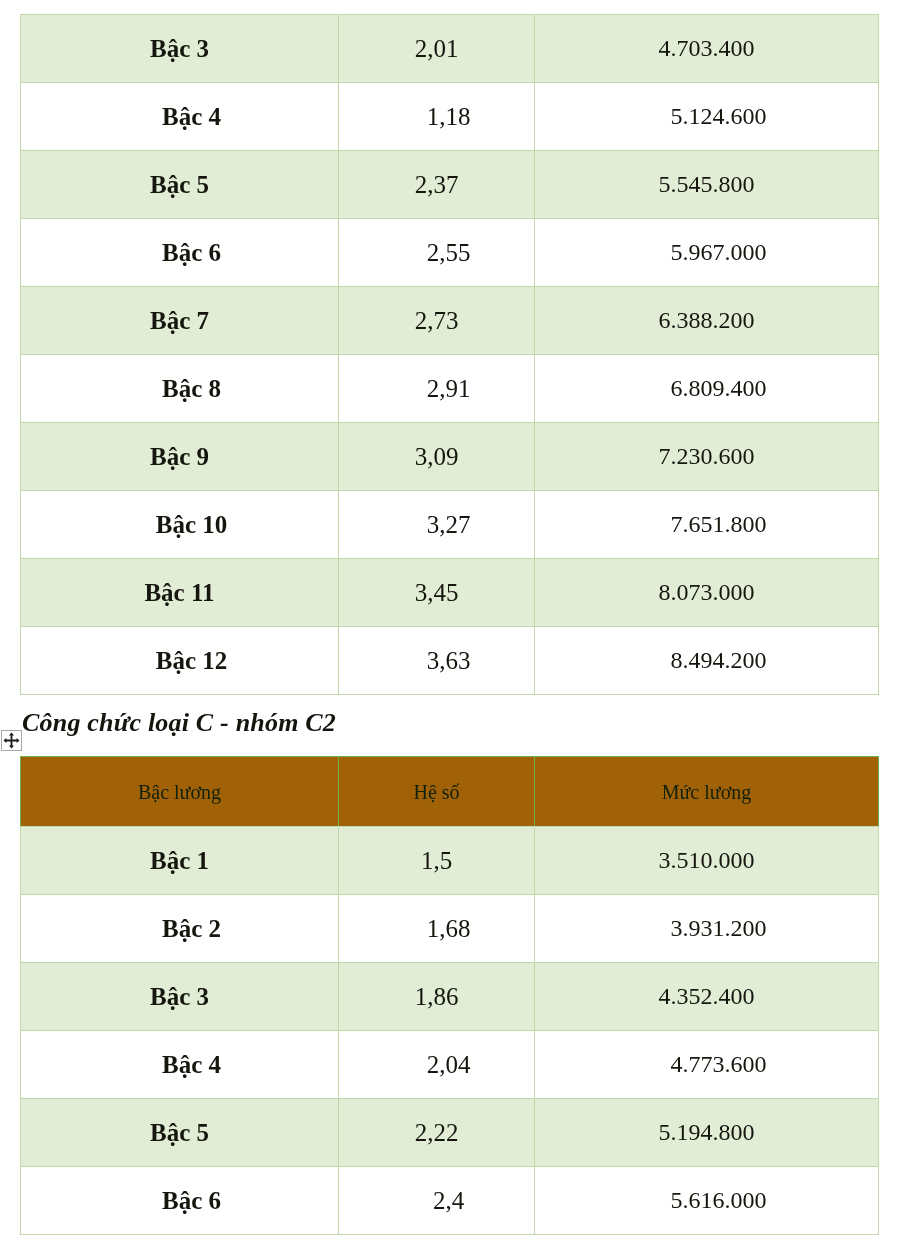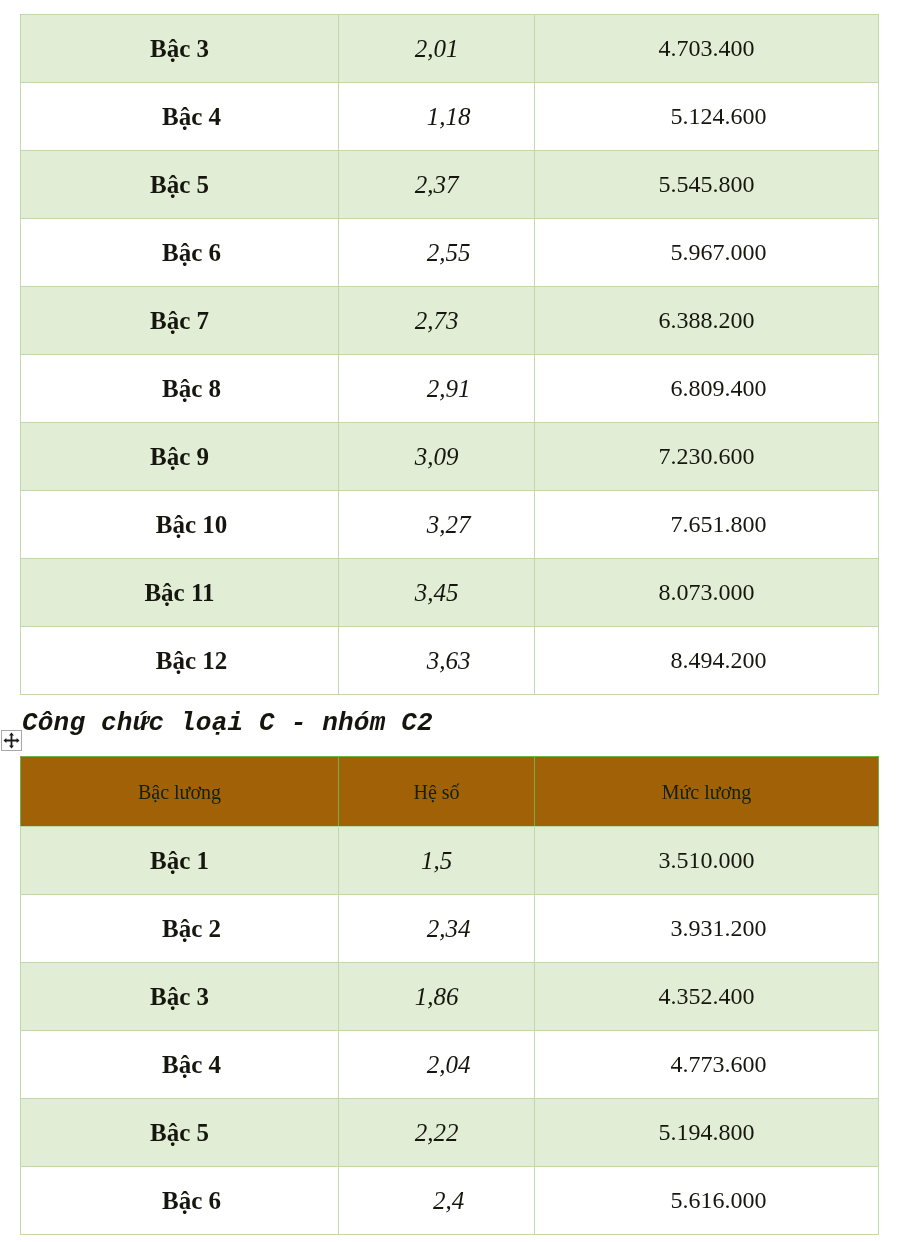--- a/index.html
+++ b/index.html
@@ -56,21 +56,20 @@
   tr.row-plain td { background: #ffffff; padding-left: 24px; }
 
   
   td.cell-bac {
     font-weight: bold;
     font-size: 25px;
   }
   td.cell-he {
     font-size: 25px;
     font-weight: normal;
-    font-style: italic;
   }
   td.cell-muc {
     font-size: 24px;
     font-weight: normal;
   }
 
   
   tr.head-row th {
     background: #a16207;
     border: 1px solid #6fb24b;
@@ -85,21 +84,20 @@
   .section-caption {
     position: absolute;
     left: 22px;
     top: 708px;
     font-size: 26px;
     font-weight: bold;
     font-style: italic;
     color: #15150e;
     white-space: nowrap;
     letter-spacing: 0.2px;
-    font-family: Liberation Mono, monospace;
   }
 
   
   .move-handle {
     position: absolute;
     left: 1px;
     top: 730px;
     width: 21px;
     height: 21px;
     background: #ffffff;
@@ -200,21 +198,21 @@
         </tr>
       </thead>
       <tbody>
         <tr class="row-shade">
           <td class="cell-bac">Bậc 1</td>
           <td class="cell-he">1,5</td>
           <td class="cell-muc">3.510.000</td>
         </tr>
         <tr class="row-plain">
           <td class="cell-bac">Bậc 2</td>
-          <td class="cell-he">2,34</td>
+          <td class="cell-he">1,68</td>
           <td class="cell-muc">3.931.200</td>
         </tr>
         <tr class="row-shade">
           <td class="cell-bac">Bậc 3</td>
           <td class="cell-he">1,86</td>
           <td class="cell-muc">4.352.400</td>
         </tr>
         <tr class="row-plain">
           <td class="cell-bac">Bậc 4</td>
           <td class="cell-he">2,04</td>

